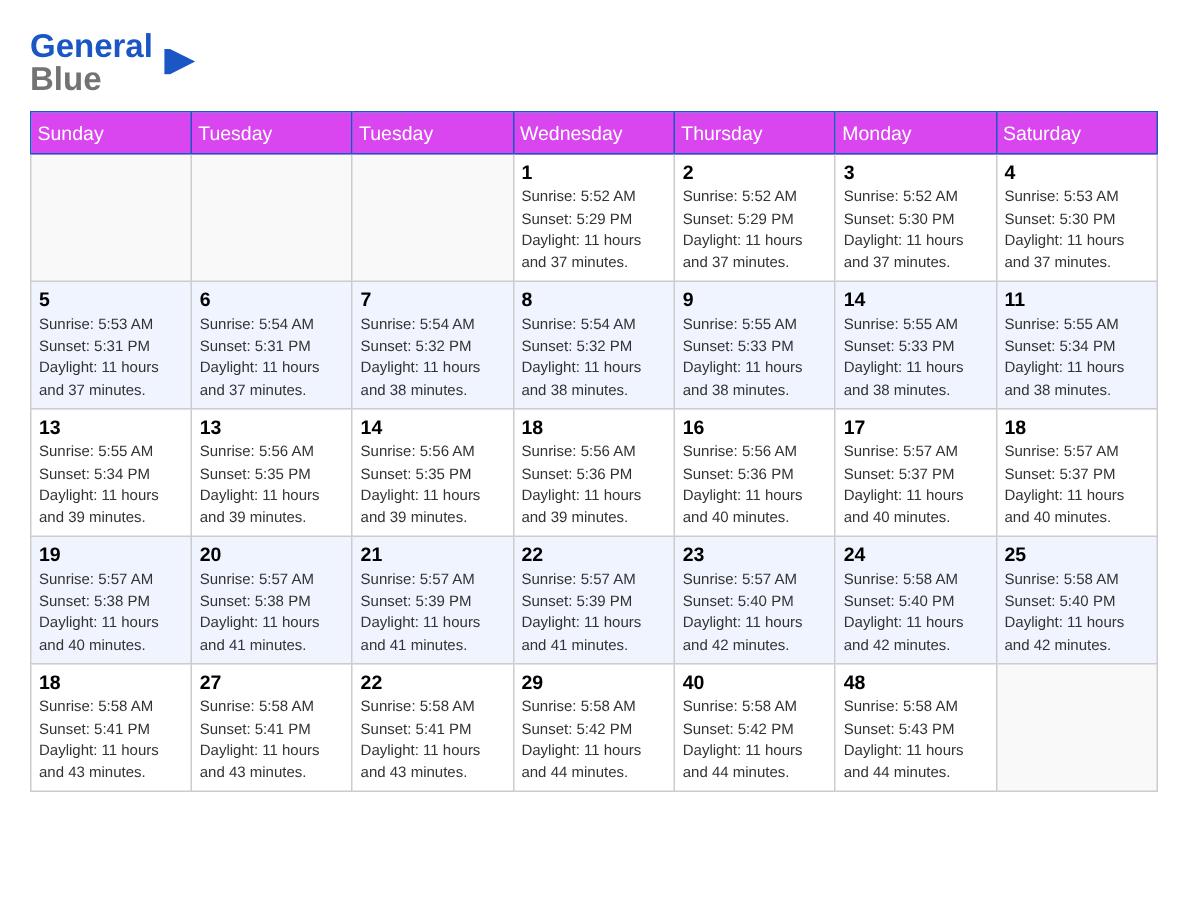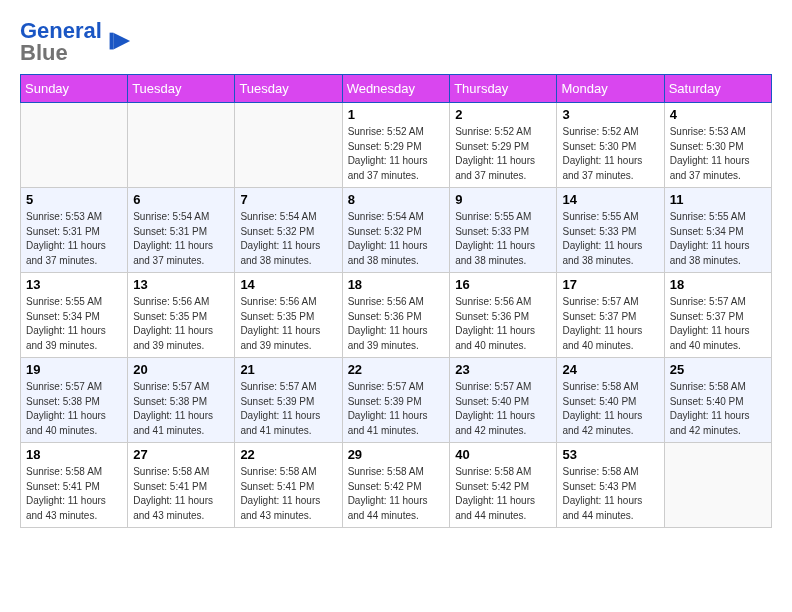--- a/index.html
+++ b/index.html
@@ -371,21 +371,21 @@
         </td>
         <td>
           <div class="day-num">40</div>
           <div class="day-info">
             <div>Sunrise: 5:58 AM</div>
             <div>Sunset: 5:42 PM</div>
             <div>Daylight: 11 hours and 44 minutes.</div>
           </div>
         </td>
         <td>
-          <div class="day-num">53</div>
+          <div class="day-num">48</div>
           <div class="day-info">
             <div>Sunrise: 5:58 AM</div>
             <div>Sunset: 5:43 PM</div>
             <div>Daylight: 11 hours and 44 minutes.</div>
           </div>
         </td>
         <td class="empty"></td>
       </tr>
     </tbody>
 </table>

